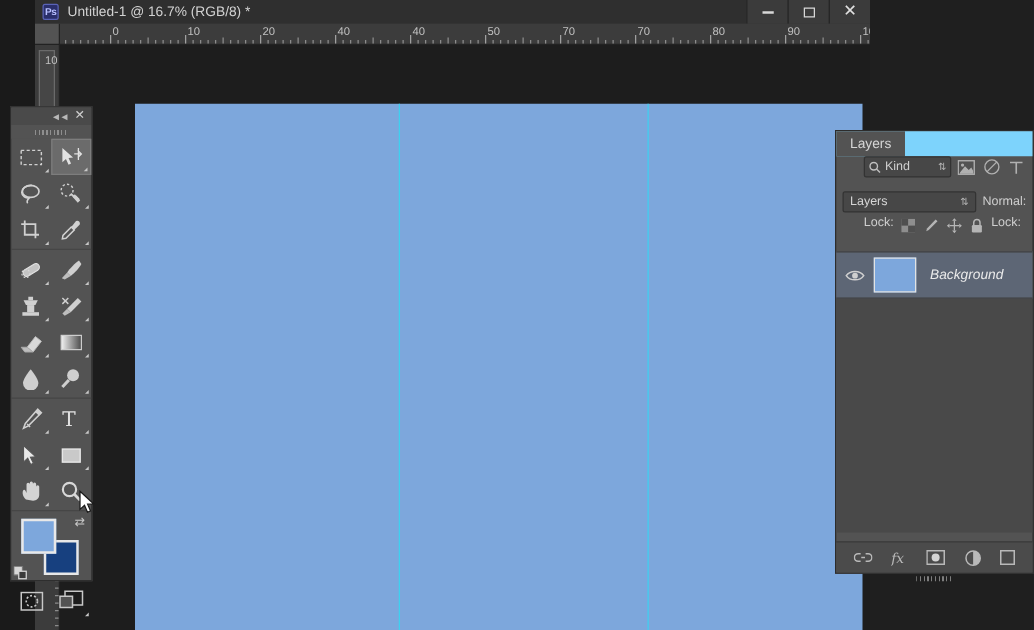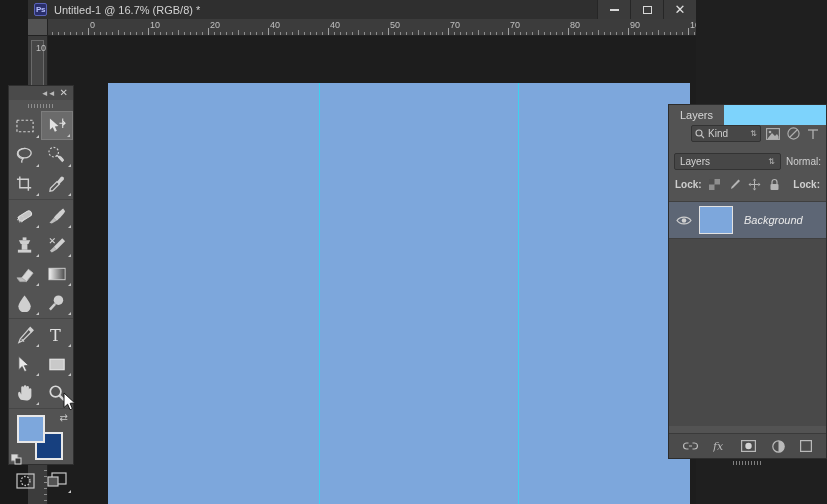--- a/index.html
+++ b/index.html
@@ -151,21 +151,21 @@
     color:#cfcfcf; font-size:10px; gap:3px;
   }
   .fic { width:17px; height:17px; display:flex; align-items:center; justify-content:center; color:#b5b5b5; }
   .blend-row { height:24px; display:flex; align-items:center; padding:0 5px; gap:5px; }
   .blend-select {
     width:117px; height:17px; background:#474747; border:1px solid #333;
     border-radius:2px; display:flex; align-items:center; padding:0 5px;
     color:#d5d5d5; font-size:10px; justify-content:space-between;
   }
   .op-label { color:#cfcfcf; font-size:10px; white-space:nowrap; }
-  .lock-row { height:22px; display:flex; align-items:center; padding:0 6px; gap:6px;font-weight:bold; }
+  .lock-row { height:22px; display:flex; align-items:flex-start; padding:0 22px; gap:6px; }
   .lock-label { color:#cfcfcf; font-size:10px; }
   .lock-ic { width:14px; height:14px; display:flex; align-items:center; justify-content:center; }
   .layer-list { position:absolute; left:0; top:96px; right:0; bottom:32px; background:#494949; }
   .layer-row {
     height:38px; display:flex; align-items:center; background:#5d6675;
     border-top:1px solid #3f3f3f; border-bottom:1px solid #3f3f3f;
   }
   .eye-cell { width:30px; display:flex; align-items:center; justify-content:center; }
   .layer-thumb { width:34px; height:28px; background:#7da7dc; border:1px solid #e2e2e2; }
   .layer-name { color:#eaeaea; font-size:11px; font-style:italic; margin-left:11px; }

